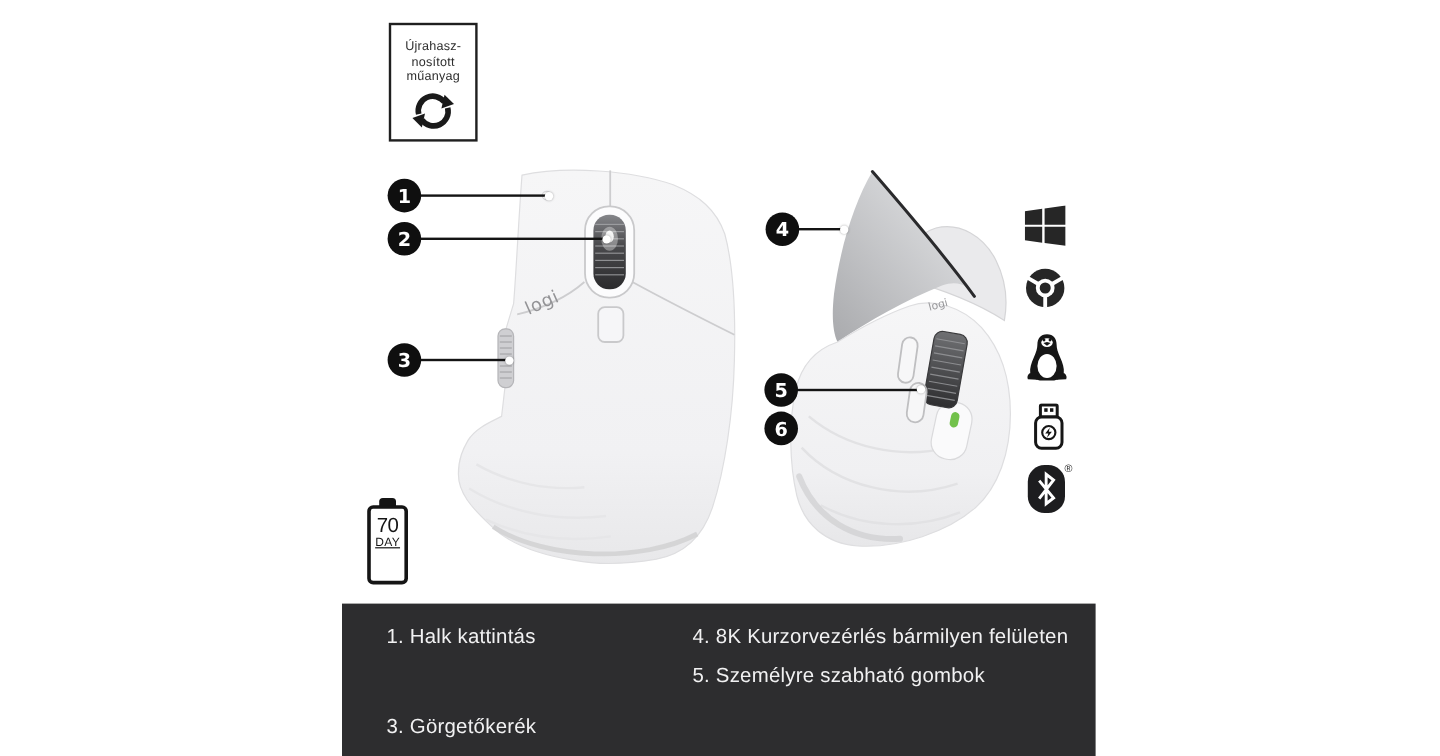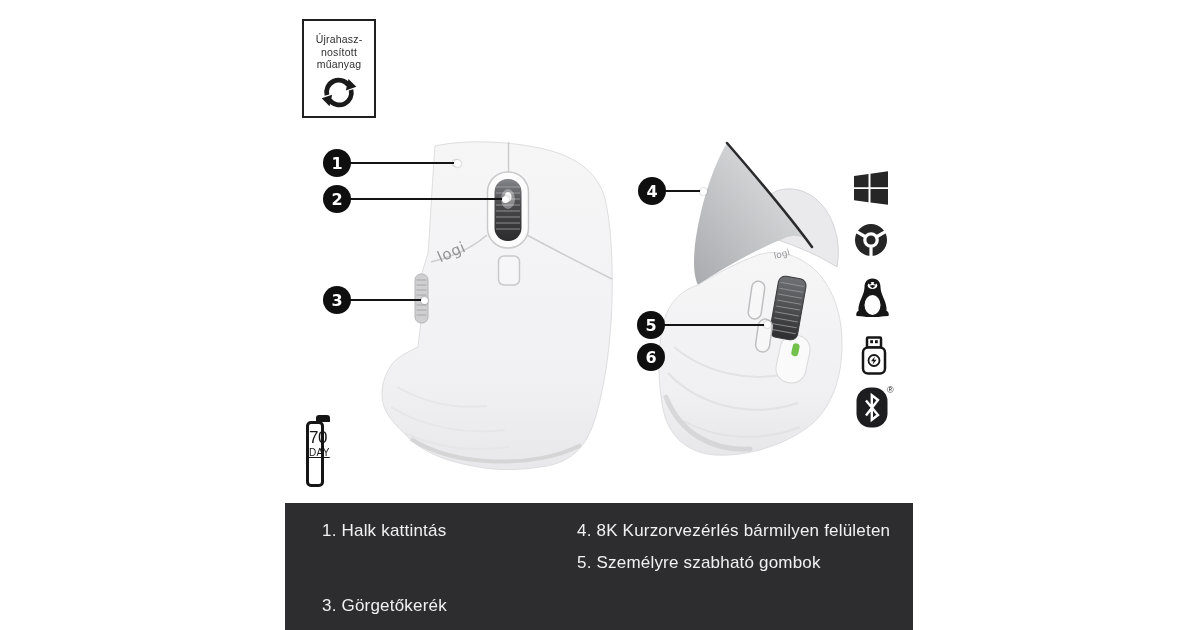--- a/index.html
+++ b/index.html
@@ -1,20 +1,20 @@
 <!DOCTYPE html>
 <html><head>
 <meta charset="utf-8">
 <style>
   html,body{margin:0;padding:0;background:#fff;}
   .stage{position:relative;width:1200px;height:630px;background:#ffffff;overflow:hidden;
          font-family:"Liberation Sans",sans-serif;}
 
   
-  .badge{position:absolute;left:302px;top:19px;width:74px;height:99px;border:2px solid #1f1f1f;
+  .badge{position:absolute;left:324px;top:19px;width:74px;height:99px;border:2px solid #1f1f1f;
          background:#fff;box-sizing:border-box;text-align:center;}
   .badge-text{margin-top:12px;font-size:10.5px;line-height:12.5px;color:#2e2e2e;letter-spacing:.2px;}
   .badge-icon{position:absolute;left:50%;transform:translateX(-50%);bottom:7px;}
 
   
   .title{position:absolute;left:753px;top:28px;transform:translateX(-50%);white-space:nowrap;
          font-size:21.5px;color:#3d3d3d;letter-spacing:.2px;}
 
   
   .callout{position:absolute;width:28px;height:28px;border-radius:50%;background:#0f0f0f;color:#fff;
@@ -22,21 +22,21 @@
            font-family:"DejaVu Sans",sans-serif;z-index:6;}
   .cline{position:absolute;height:2px;background:#141414;z-index:5;}
   .tdot{position:absolute;width:7px;height:7px;border-radius:50%;background:#fff;
         box-shadow:0 0 2px rgba(0,0,0,.35);z-index:5;}
 
   
   .cicon{position:absolute;}
   .reg-mark{position:absolute;left:887px;top:385px;font-size:9px;color:#2b2b2b;}
 
   
-  .battery{position:absolute;left:306px;top:421px;width:18px;height:66px;border:3px solid #151515;
+  .battery{position:absolute;left:306px;top:421px;width:34px;height:66px;border:3px solid #151515;
            border-radius:5px;box-sizing:border-box;background:#fff;text-align:center;}
   .battery-cap{position:absolute;left:316px;top:415px;width:14px;height:7px;background:#151515;
                border-radius:3px 3px 0 0;}
   .battery-num{margin-top:5px;font-size:17px;color:#151515;letter-spacing:-.5px;line-height:18px;}
   .battery-unit{font-size:10px;color:#151515;letter-spacing:.3px;line-height:11px;text-decoration:underline;}
 
   
   .panel{position:absolute;left:285px;top:503px;width:628px;height:147px;background:#2d2d2f;}
   .feat{position:absolute;color:#f1f1f2;font-size:17px;letter-spacing:.2px;white-space:nowrap;}
   .feat.l{left:37px;}

